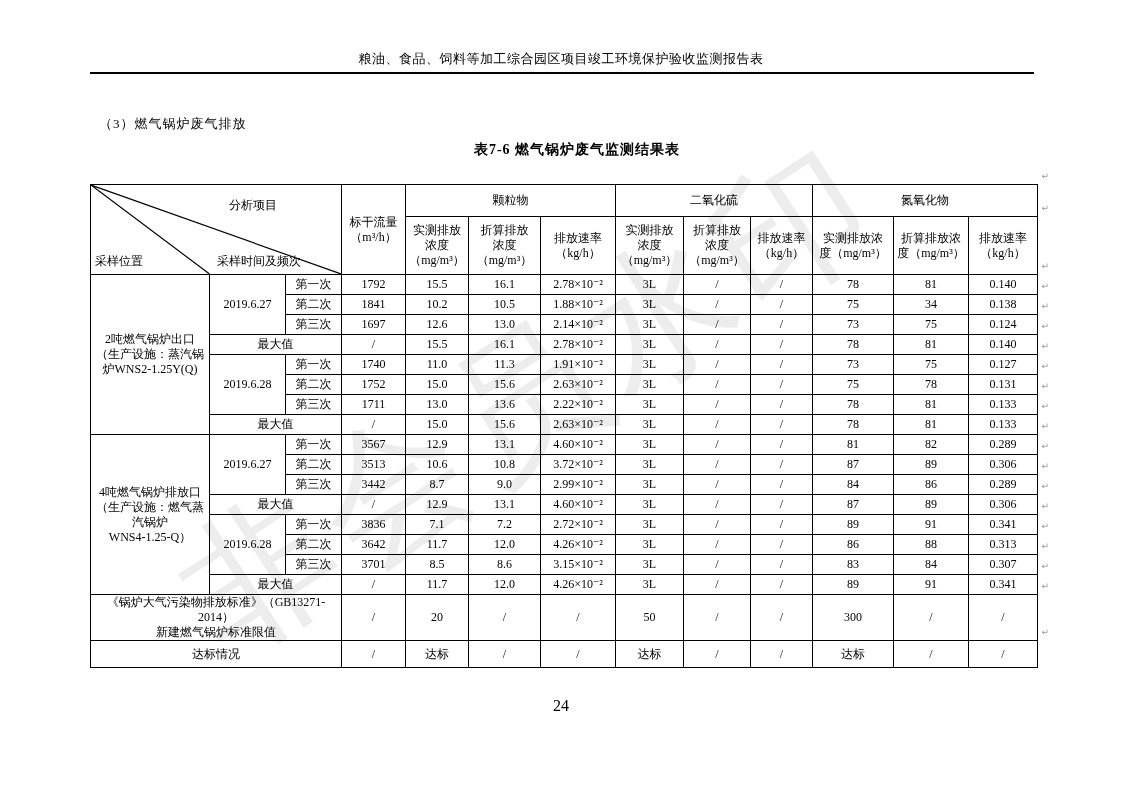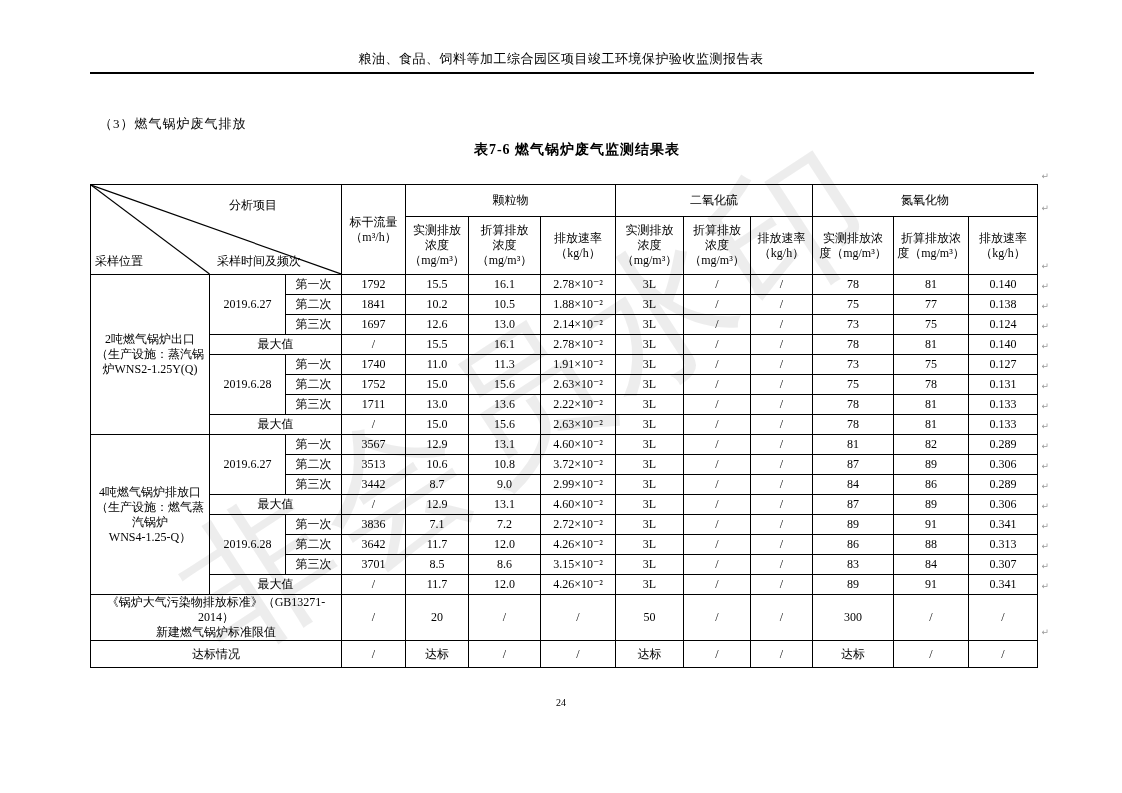--- a/index.html
+++ b/index.html
@@ -24,21 +24,21 @@
   .main-table thead tr.h2{height:58px;margin-top:20px;}
   .main-table tbody tr{height:20px;}
   .main-table tbody tr.row-standard{height:40px;}
   .main-table tbody tr.row-final{height:27px;margin-top:32px;}
   td.corner{position:relative;padding:0;}
   td.corner svg{position:absolute;left:0;top:0;width:100%;height:100%;}
   .corner-label{position:absolute;font-size:12px;white-space:nowrap;}
   .lbl-analysis{left:138px;top:13px;}
   .lbl-position{left:4px;bottom:5px;}
   .lbl-time{left:126px;bottom:5px;margin-top:23px;}
-  .page-number{position:absolute;top:697px;left:0;width:100%;text-align:center;font-size:10px;}
+  .page-number{position:absolute;top:697px;left:0;width:100%;text-align:center;font-size:16px;}
   .return-mark{position:absolute;font:9px "DejaVu Sans",sans-serif;color:#9a9a9a;line-height:1;}
 </style>
 </head>
 <body>
 
 <div id="page">
 
   <div class="report-header-title">粮油、食品、饲料等加工综合园区项目竣工环境保护验收监测报告表</div>
   <div class="header-rule"></div>
 
@@ -127,21 +127,21 @@
         <tr>
           <td>第二次</td>
           <td>1841</td>
           <td>10.2</td>
           <td>10.5</td>
           <td>1.88×10⁻²</td>
           <td>3L</td>
           <td>/</td>
           <td>/</td>
           <td>75</td>
-          <td>77</td>
+          <td>34</td>
           <td>0.138</td>
         </tr>
         <tr>
           <td>第三次</td>
           <td>1697</td>
           <td>12.6</td>
           <td>13.0</td>
           <td>2.14×10⁻²</td>
           <td>3L</td>
           <td>/</td>

